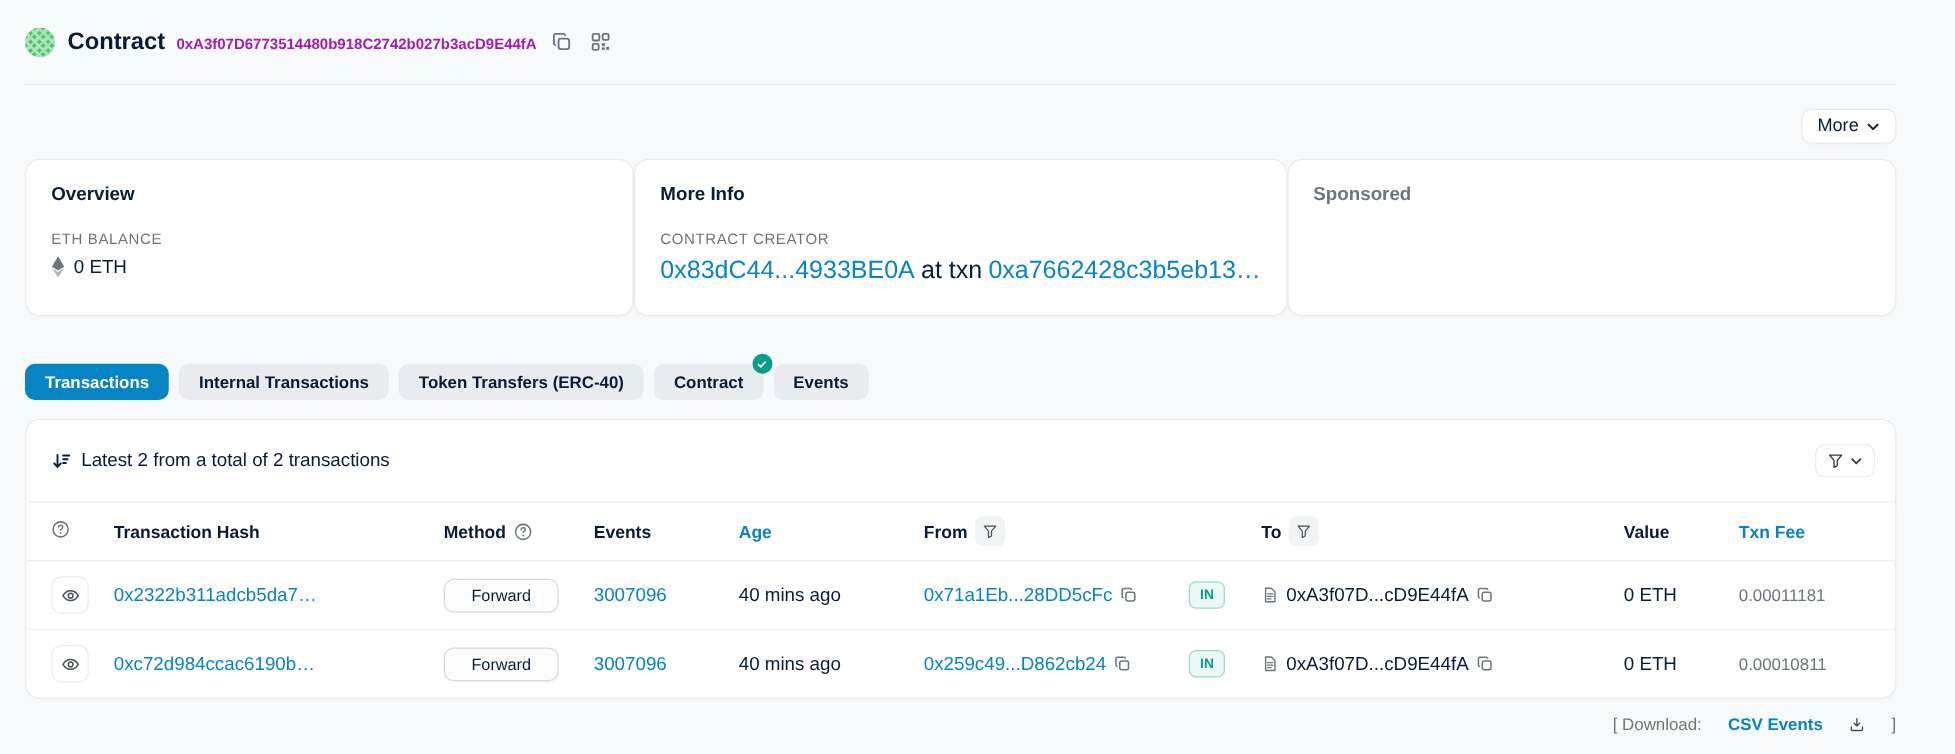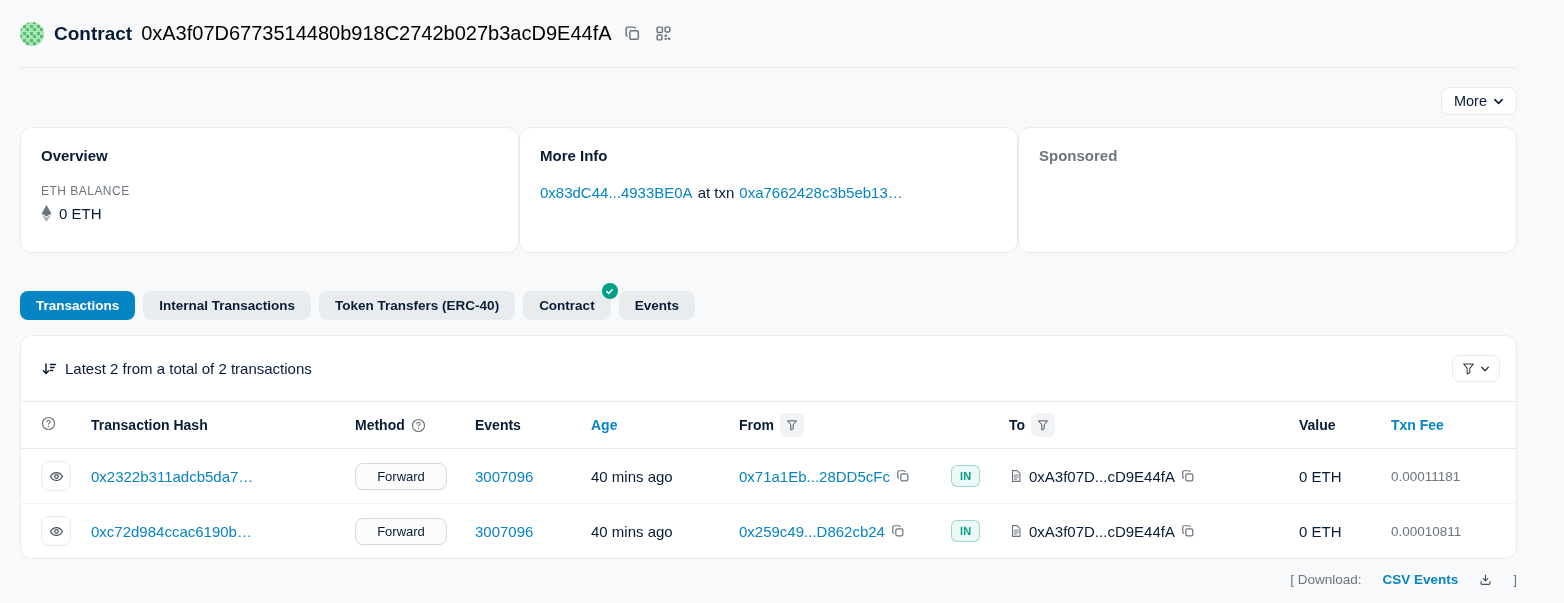--- a/index.html
+++ b/index.html
@@ -19,21 +19,21 @@
     background-color: #a9e7b8;
     background-image:
       radial-gradient(#58bd72 1.6px, transparent 1.7px),
       radial-gradient(#58bd72 1.6px, transparent 1.7px);
     background-size: 7px 7px;
     background-position: 1px 1px, 4px 4px;
     flex: 0 0 auto;
   }
   .page-title { display: flex; align-items: baseline; gap: 9px; }
   .title-type { font-size: 19px; font-weight: 700; }
-  .title-address { font-size: 20px; font-weight: 400; color: #000000; }
+  .title-address { font-size: 12px; font-weight: 700; color: #a21caf; }
   .header-icon-btn { background: none; border: none; color: #6c757d; cursor: pointer; display: flex; align-items: center; padding: 2px; }
   .header-icon-btn svg { width: 17px; height: 17px; }
 
   
   .more-row { display: flex; justify-content: flex-end; padding: 19px 0 12px; }
   .more-btn {
     display: flex; align-items: center; gap: 6px;
     background: #fff; border: 1px solid #e9ecef; border-radius: 8px;
     padding: 5px 12px; font-size: 14.5px; color: #081d35; cursor: pointer;
     font-family: inherit; box-shadow: 0 1px 1px rgba(0,0,0,.02);
@@ -44,21 +44,21 @@
   .cards { display: grid; grid-template-columns: 1fr 1fr 1fr; }
   .card {
     background: #fff; border: 1px solid #e9ecef; border-radius: 12px;
     padding: 19px 20px; height: 126px; box-shadow: 0 1px 2px rgba(0,0,0,.02);
   }
   .card-title { font-size: 15px; font-weight: 700; margin-bottom: 20px; }
   .card-title.muted { color: #6c757d; margin-bottom: 0; }
   .card-label { font-size: 12px; color: #6c757d; letter-spacing: .04em; margin-bottom: 7px; }
   .balance-row { display: flex; align-items: center; gap: 7px; font-size: 15px; }
   .eth-icon svg { width: 11px; height: 17px; display: block; }
-  .creator-line { font-size: 15px; display: flex; align-items: center; gap: 5px; white-space: nowrap; }
+  .creator-line { font-size: 20px; display: flex; align-items: center; gap: 5px; white-space: nowrap; justify-content: space-between; }
   a.link { color: #0784c3; text-decoration: none; cursor: pointer; }
 
   
   .tabs { display: flex; gap: 8px; margin-top: 38px; }
   .tab {
     position: relative; background: #e9ecef; border: none; border-radius: 8px;
     padding: 7px 16px; font-size: 13.5px; font-weight: 600; color: #081d35;
     cursor: pointer; font-family: inherit;
   }
   .tab.active { background: #0784c3; color: #fff; }
@@ -234,20 +234,21 @@
             <svg viewBox="0 0 12 19" width="11" height="17">
               <use href="#i-eth"></use>
             </svg>
           </span>
         <span>0 ETH</span>
       </div>
     </section>
 
     <section class="card">
       <h2 class="card-title">More Info</h2>
+      <div class="card-label">CONTRACT CREATOR</div>
       <div class="creator-line">
         <a class="link">0x83dC44...4933BE0A</a>
         <span>at txn</span>
         <a class="link">0xa7662428c3b5eb13…</a>
       </div>
     </section>
 
     <section class="card">
       <h2 class="card-title muted">Sponsored</h2>
     </section>

